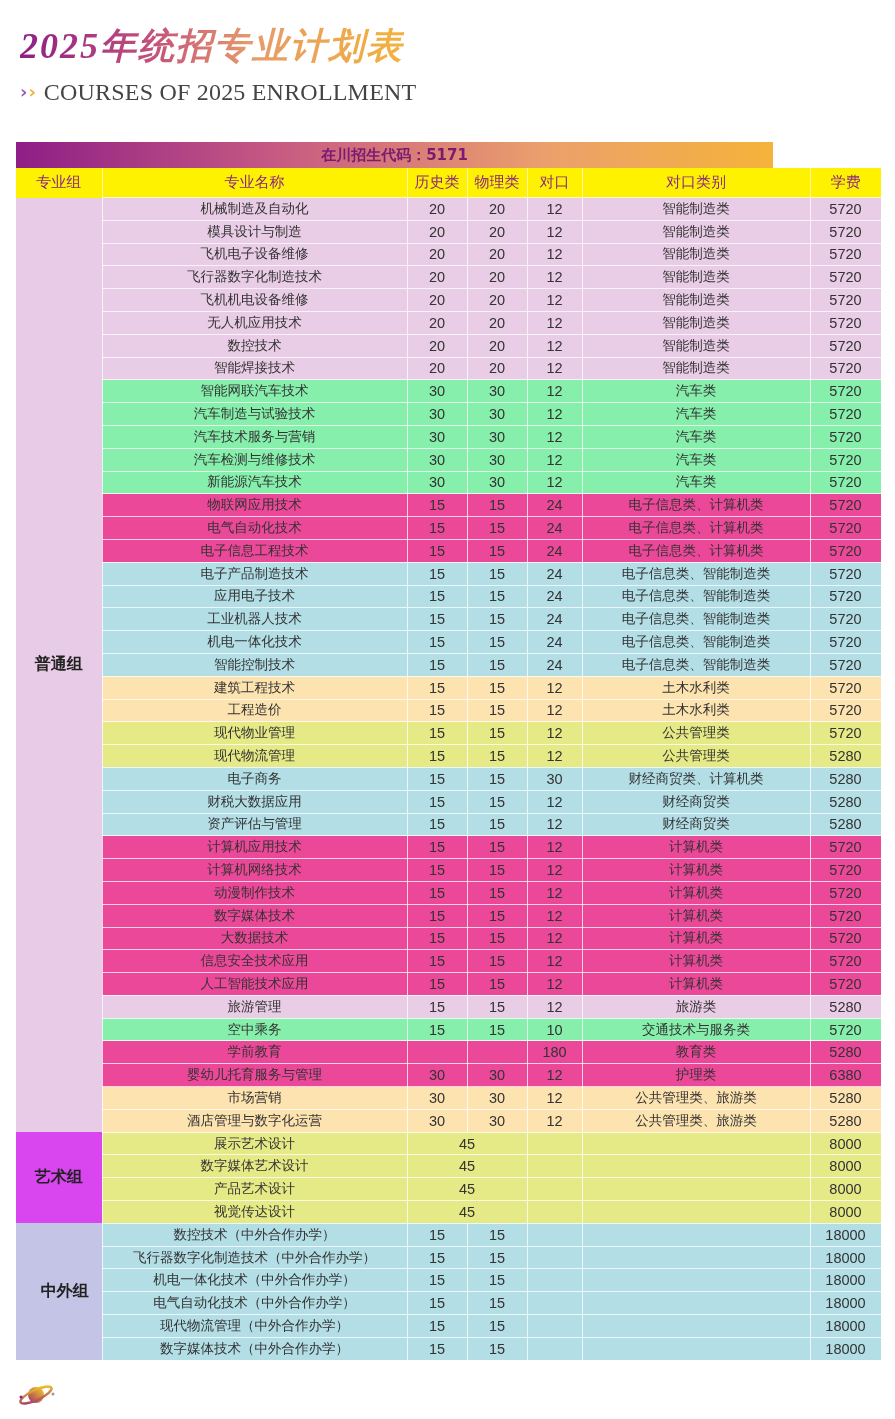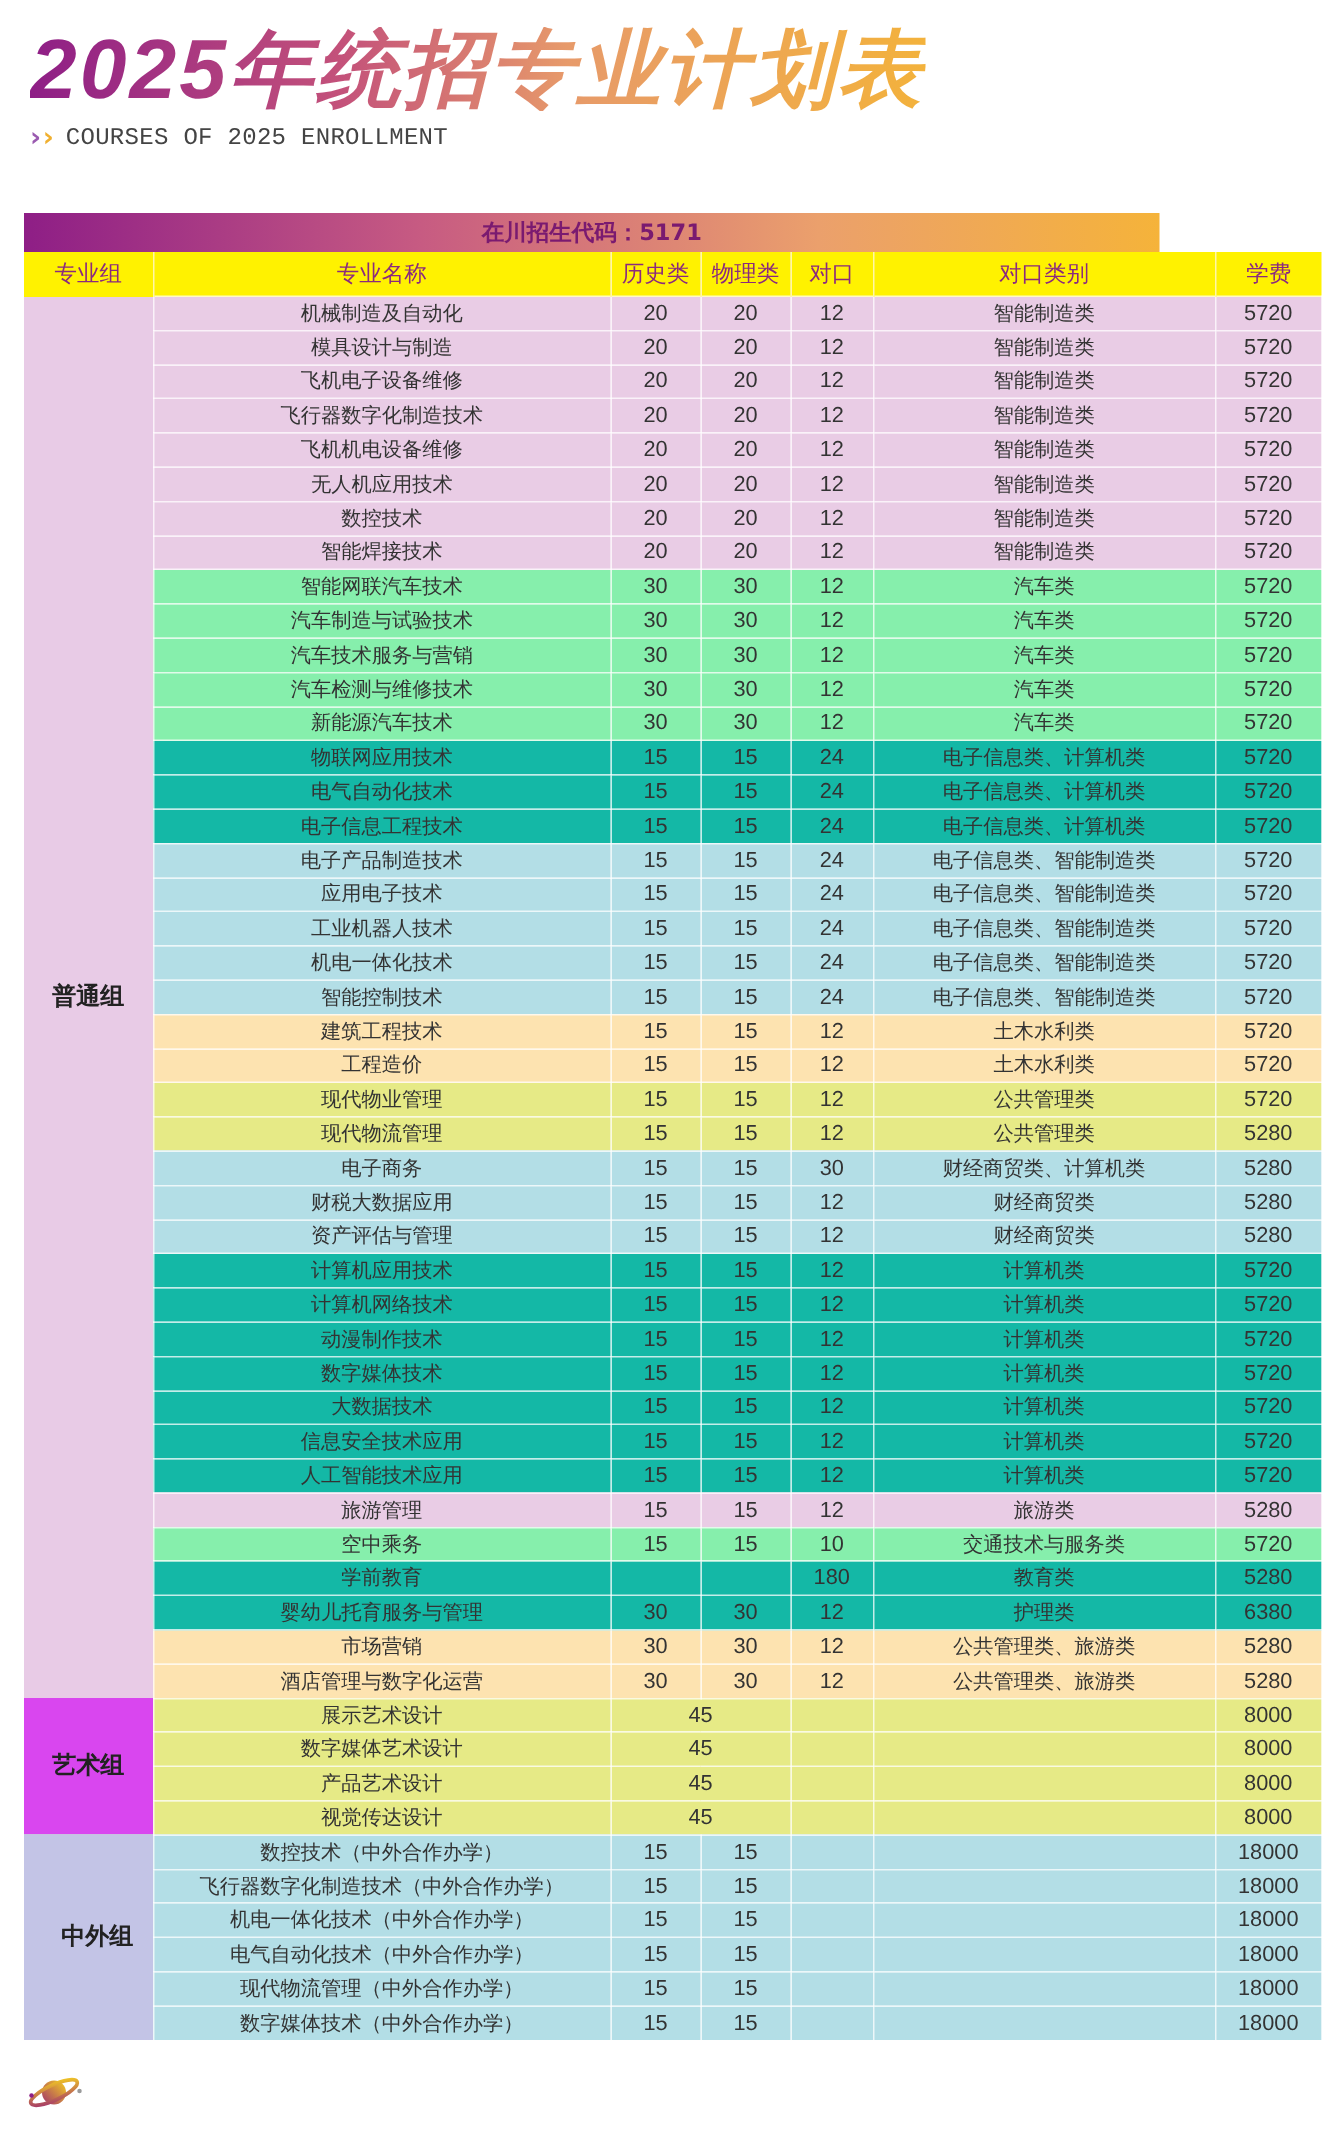--- a/index.html
+++ b/index.html
@@ -1,46 +1,46 @@
 <!DOCTYPE html>
 <html><head>
 <meta charset="utf-8">
 <style>
   html, body { margin:0; padding:0; background:#ffffff; }
   body { width:895px; height:1419px; position:relative; overflow:hidden; font-family:"DejaVu Sans", sans-serif; }
   .title {
     position:absolute; left:20px; top:18px; height:56px;
-    font-family:Liberation Sans, sans-serif; font-weight:bold; font-style:italic;
-    font-size:56px; letter-spacing:2px; line-height:56px;
+    font-family:Liberation Serif, serif; font-weight:bold; font-style:italic;
+    font-size:36px; letter-spacing:2px; line-height:56px;
     background:linear-gradient(90deg,#8e1e86 0%,#c4527a 35%,#e79a6a 60%,#f3b23c 100%);
     -webkit-background-clip:text; background-clip:text; color:transparent;
   }
   .subtitle { position:absolute; left:20px; top:78px; height:28px; display:flex; align-items:center; }
   .arrows { display:flex; gap:1px; margin-right:8px; }
   .arrows span { font-size:18px; font-weight:bold; line-height:18px; }
   .arrows .a1 { color:#9a5ab0; }
   .arrows .a2 { color:#f0b030; }
-  .subtitle-text { font-family:Liberation Mono, monospace; font-size:16px; color:#444; letter-spacing:0.2px; }
+  .subtitle-text { font-family:Liberation Serif, serif; font-size:24px; color:#444; letter-spacing:0.2px; }
 
   .table-wrap { position:absolute; left:16px; top:142px; width:757px; }
   .code-bar {
     height:26px; line-height:26px; text-align:center;
     background:linear-gradient(90deg,#8e1e86 0%,#c75b82 35%,#eba06c 70%,#f5b33a 100%);
     color:#7a1a70; font-weight:bold; font-size:15px;
   }
   table { border-collapse:collapse; width:865px; table-layout:fixed; }
   th { background:#fff200; color:#8b2a7e; font-weight:normal; font-size:15px; height:29px; border-left:1px solid #fff6a8; padding:0; }
   th:first-child { border-left:none; }
   td { font-size:13.5px; color:#333; text-align:center; height:21.8px; padding:0; border:1px solid rgba(255,255,255,0.75); white-space:nowrap; }
   td.group { font-weight:bold; font-size:16px; color:#222; border:none;margin-top:28px; }
   .num { font-family:"Liberation Sans", sans-serif; font-size:14.5px; color:#333; }
 
   .c-pink   { background:#e9cce5; }
   .c-yellow { background:#86efac; }
-  .c-purple { background:#14b8a6; }
+  .c-purple { background:#ec4899; }
   .c-blue   { background:#b3dee6; }
   .c-orange { background:#fde3b0; }
   .c-lime   { background:#e6ea86; }
   .g-pink   { background:#e8cbe6; }
   .g-yellow { background:#d946ef; }
   .g-purple { background:#c3c4e6;padding-left:12px; }
 
   .footer { position:absolute; left:16px; top:1380px; display:flex; align-items:center; }
   .footer-icon { width:42px; height:28px; position:relative; margin-right:4px; }
   .footer-text { font-size:15px; color:#444; }

